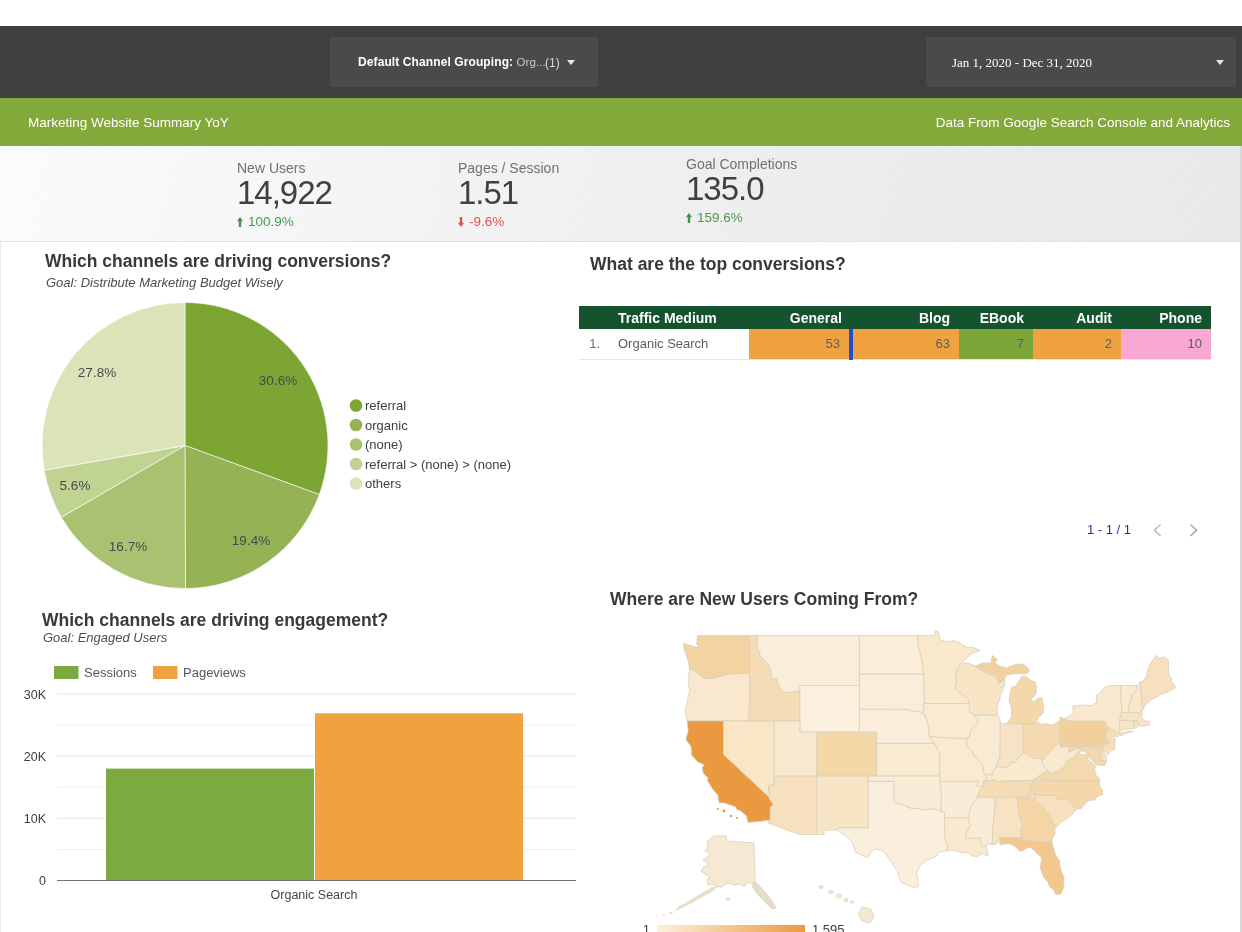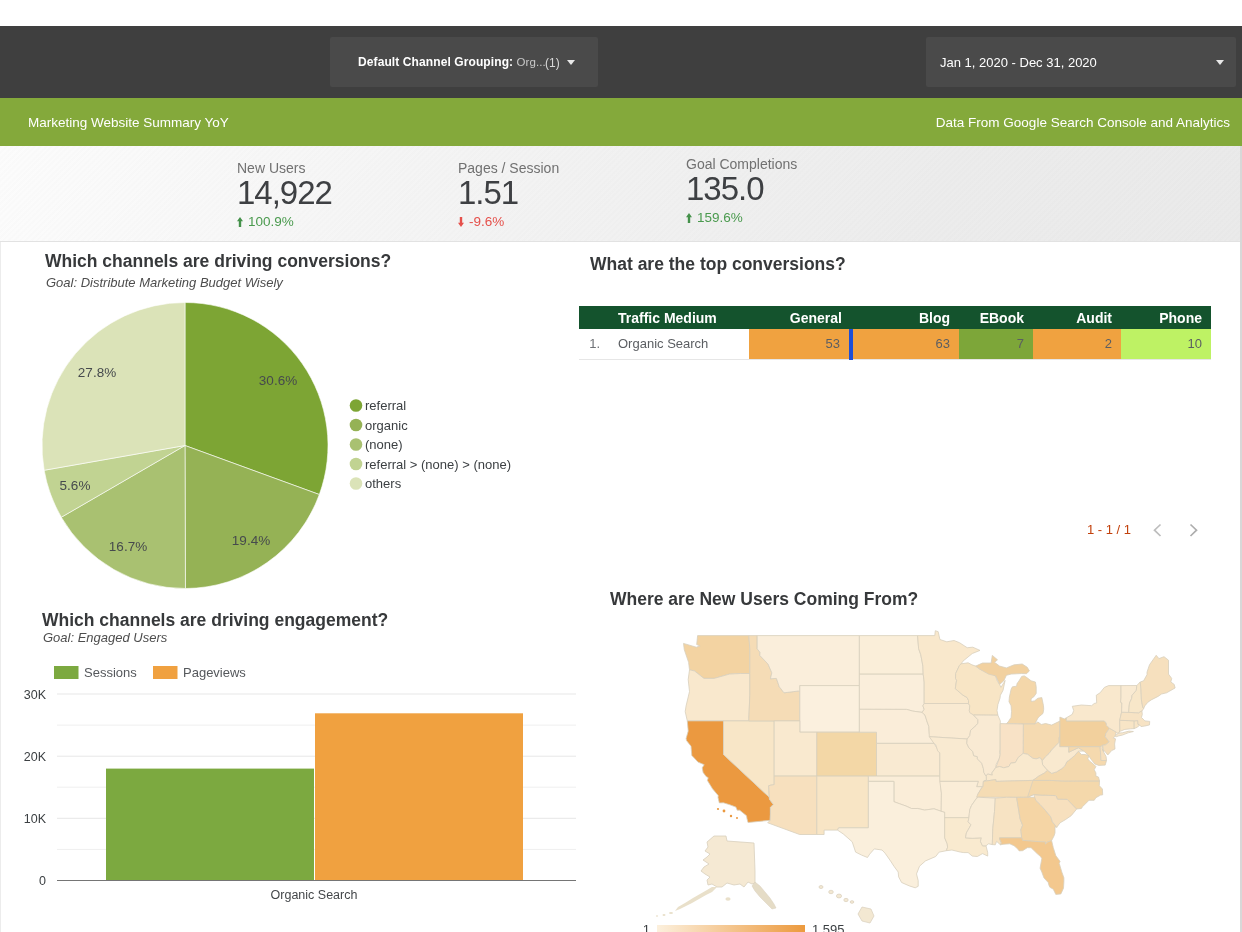--- a/index.html
+++ b/index.html
@@ -21,35 +21,35 @@
 .sc .d { font-size:13.5px; margin-top:2px; display:flex; align-items:center; }
 .up { color:#4a9a4e; }
 .dn { color:#e5504b; }
 .h2 { position:absolute; font-size:17.5px; font-weight:bold; color:#37393b; white-space:nowrap; }
 .sub { position:absolute; font-size:13px; font-style:italic; color:#4d4d4d; white-space:nowrap; }
 
 table.conv { position:absolute; left:579px; top:280px; width:632px; border-collapse:collapse; table-layout:fixed; font-size:13.5px; }
 table.conv th { background:#14532d; color:#fff; font-weight:bold; height:23px; padding:0 9px; font-size:14px; }
 table.conv td { height:30px; padding:0 9px; color:#5b5e62; font-size:13px; }
 table.conv .num { text-align:right; }
-.pag { position:absolute; font-size:13px; color:#c2410c; }
+.pag { position:absolute; font-size:13px; color:#4c1d95; }
 
 #foot { position:absolute; left:0; top:922px; width:1242px; height:10px; background:#f6f6f6; border-top:1.5px solid #cdcdcd; }
 </style>
 </head>
 <body>
 <div id="page">
   <div id="topbar">
     <div class="fbox" style="left:330px;width:268px;">
       <span class="lbl" style="left:28px;font-size:12px;letter-spacing:0.1px;"><b>Default Channel Grouping:</b><span style="color:#c9c9c9;font-size:11.5px;"> Org...</span></span>
       <span class="lbl" style="left:215px;font-size:12px;color:#dadada;top:19px;">(1)</span>
       <span class="caret" style="left:237px;"></span>
     </div>
     <div class="fbox" style="left:926px;width:310px;">
-      <span class="lbl" style="left:14px;">Jan 1, 2020 - Dec 31, 2020</span>
+      <span class="lbl" style="left:26px;font-family:Liberation Serif, serif;">Jan 1, 2020 - Dec 31, 2020</span>
       <span class="caret" style="left:290px;"></span>
     </div>
   </div>
   <div id="banner">
     <span class="abs" style="left:28px;top:17px;">Marketing Website Summary YoY</span>
     <span class="abs" style="right:12px;top:17px;">Data From Google Search Console and Analytics</span>
   </div>
   <div id="scores">
     <div class="sc" style="left:237px;">
       <div class="l">New Users</div>
@@ -120,21 +120,21 @@
           <th class="num">Audit</th>
           <th class="num">Phone</th>
         </tr>
     <tr style="border-bottom:1px solid #e6e6e6;">
       <td class="num" style="color:#6f7276;">1.</td>
       <td>Organic Search</td>
       <td class="num" style="background:#f0a240;border-right:4px solid #1d4ed8;">53</td>
       <td class="num" style="background:#f0a240;">63</td>
       <td class="num" style="background:#7da639;">7</td>
       <td class="num" style="background:#f0a240;">2</td>
-      <td class="num" style="background:#bef264;">10</td>
+      <td class="num" style="background:#f9a8d4;">10</td>
     </tr>
   </tbody>
     </table>
   <div class="pag" style="left:1087px;top:496px;">1 - 1 / 1</div>
   <svg class="abs" style="left:1150px;top:496px;" width="50" height="16" viewBox="0 0 50 16">
     <path d="M10.5 2.5 L4.5 8.2 L10.5 14" fill="none" stroke="#bdbdbd" stroke-width="1.7"></path>
     <path d="M40.5 2.5 L46.5 8.2 L40.5 14" fill="none" stroke="#adadad" stroke-width="1.7"></path>
   </svg>
 
   <div class="h2" style="left:42px;top:584px;">Which channels are driving engagement?</div>

